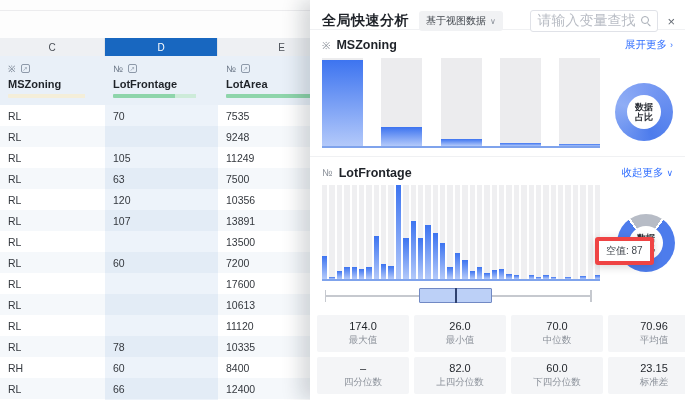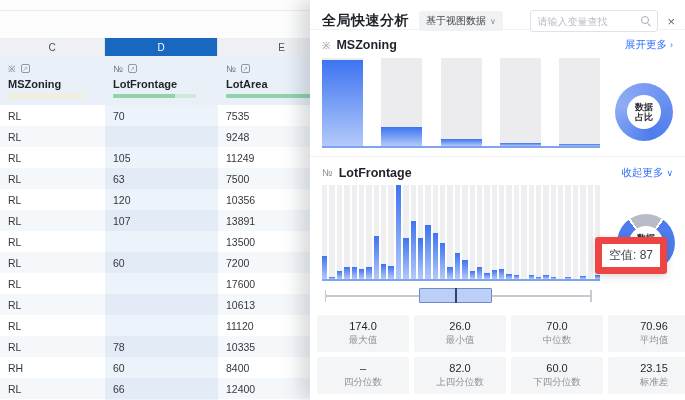--- a/index.html
+++ b/index.html
@@ -32,21 +32,21 @@
   .panel { position:absolute; left:310px; top:0; width:375px; height:400px; background:#fff;
            box-shadow:-10px 0 18px rgba(15,25,40,0.16); overflow:hidden; }
   .p-header { height:30px; border-bottom:1px solid #f0f1f3; display:flex; align-items:center; padding:13px 10px 0 12px; }
   .p-title { font-size:14px; font-weight:bold; color:#1f2329; letter-spacing:0.5px; }
   .scope-btn { margin-left:10px; height:20px; background:#f1f2f4; border:none; border-radius:3px; font-size:10px;
                color:#41464d; padding:0 7px; display:flex; align-items:center; gap:4px; cursor:pointer;
                font-family:inherit; white-space:nowrap;text-align:center; }
   .scope-chevron { font-size:8px; color:#8a9099; }
   .search-box { margin-left:auto; width:128px; height:22px; border:1px solid #e0e2e8; border-radius:3px;
                 display:flex; align-items:center; padding:0 6px; gap:4px; background:#fff; }
-  .search-box input { border:none; outline:none; flex:1; min-width:0; font-size:10px; color:#333; font-family:Liberation Sans, sans-serif; }
+  .search-box input { border:none; outline:none; flex:1; min-width:0; font-size:14px; color:#333; font-family:Liberation Mono, monospace; }
   .search-box input::placeholder { color:#b9bdc5; }
   .mag { width:10px; height:10px; position:relative; flex:none; }
   .mag::before { content:""; position:absolute; width:6px; height:6px; border:1.2px solid #a7adb6; border-radius:50%; left:0; top:0; }
   .mag::after { content:""; position:absolute; width:3.5px; height:1.2px; background:#a7adb6; transform:rotate(45deg); left:6px; top:7.6px; }
   .close-btn { margin-left:9px; font-size:13px; color:#646a73; cursor:pointer; line-height:1; }
 
   .sec { padding:0 12px; }
   .sec-header { display:flex; align-items:center; height:26px; padding-top:3px; }
   .type-glyph { font-size:10px; color:#8a9099; margin-right:6px; }
   .sec-title { font-size:12.5px; font-weight:bold; color:#1f2329; }
@@ -74,23 +74,23 @@
           align-items:center; justify-content:center; gap:2px; }
   .stat-v { font-size:11px; font-weight:normal; color:#1f2329; }
   .stat-l { font-size:9.5px; color:#8a9099; }
 
   .donut { position:absolute; width:58px; height:58px; border-radius:50%;text-decoration:underline; }
   .donut.d1 { left:305px; top:83px; }
   .donut.d2 { left:307px; top:214px; }
   .donut-hole { position:absolute; inset:12px; background:#fff; border-radius:50%;
                 display:flex; align-items:center; justify-content:center; }
   .donut-label { width:22px; font-size:9px; font-weight:bold; color:#2b2f36; line-height:1.15; text-align:center; }
-  .tooltip { position:absolute; left:285px; top:237px; background:#fff; border:7px solid #ef4444;
+  .tooltip { position:absolute; left:285px; top:237px; background:#fff; border:4px solid #ef4444;
              box-shadow:0 2px 8px rgba(0,0,0,0.16); border-radius:3px; padding:3px 7px;
-             font-size:12px; color:#41464d; z-index:5; white-space:nowrap; }
+             font-size:10px; color:#41464d; z-index:5; white-space:nowrap; }
 </style>
 </head>
 <body>
 
 <div class="stage">
 
   <div class="sheet">
     <div class="sheet-top"></div>
     <div class="col-letters">
       <div class="col-letter w0">C</div>

